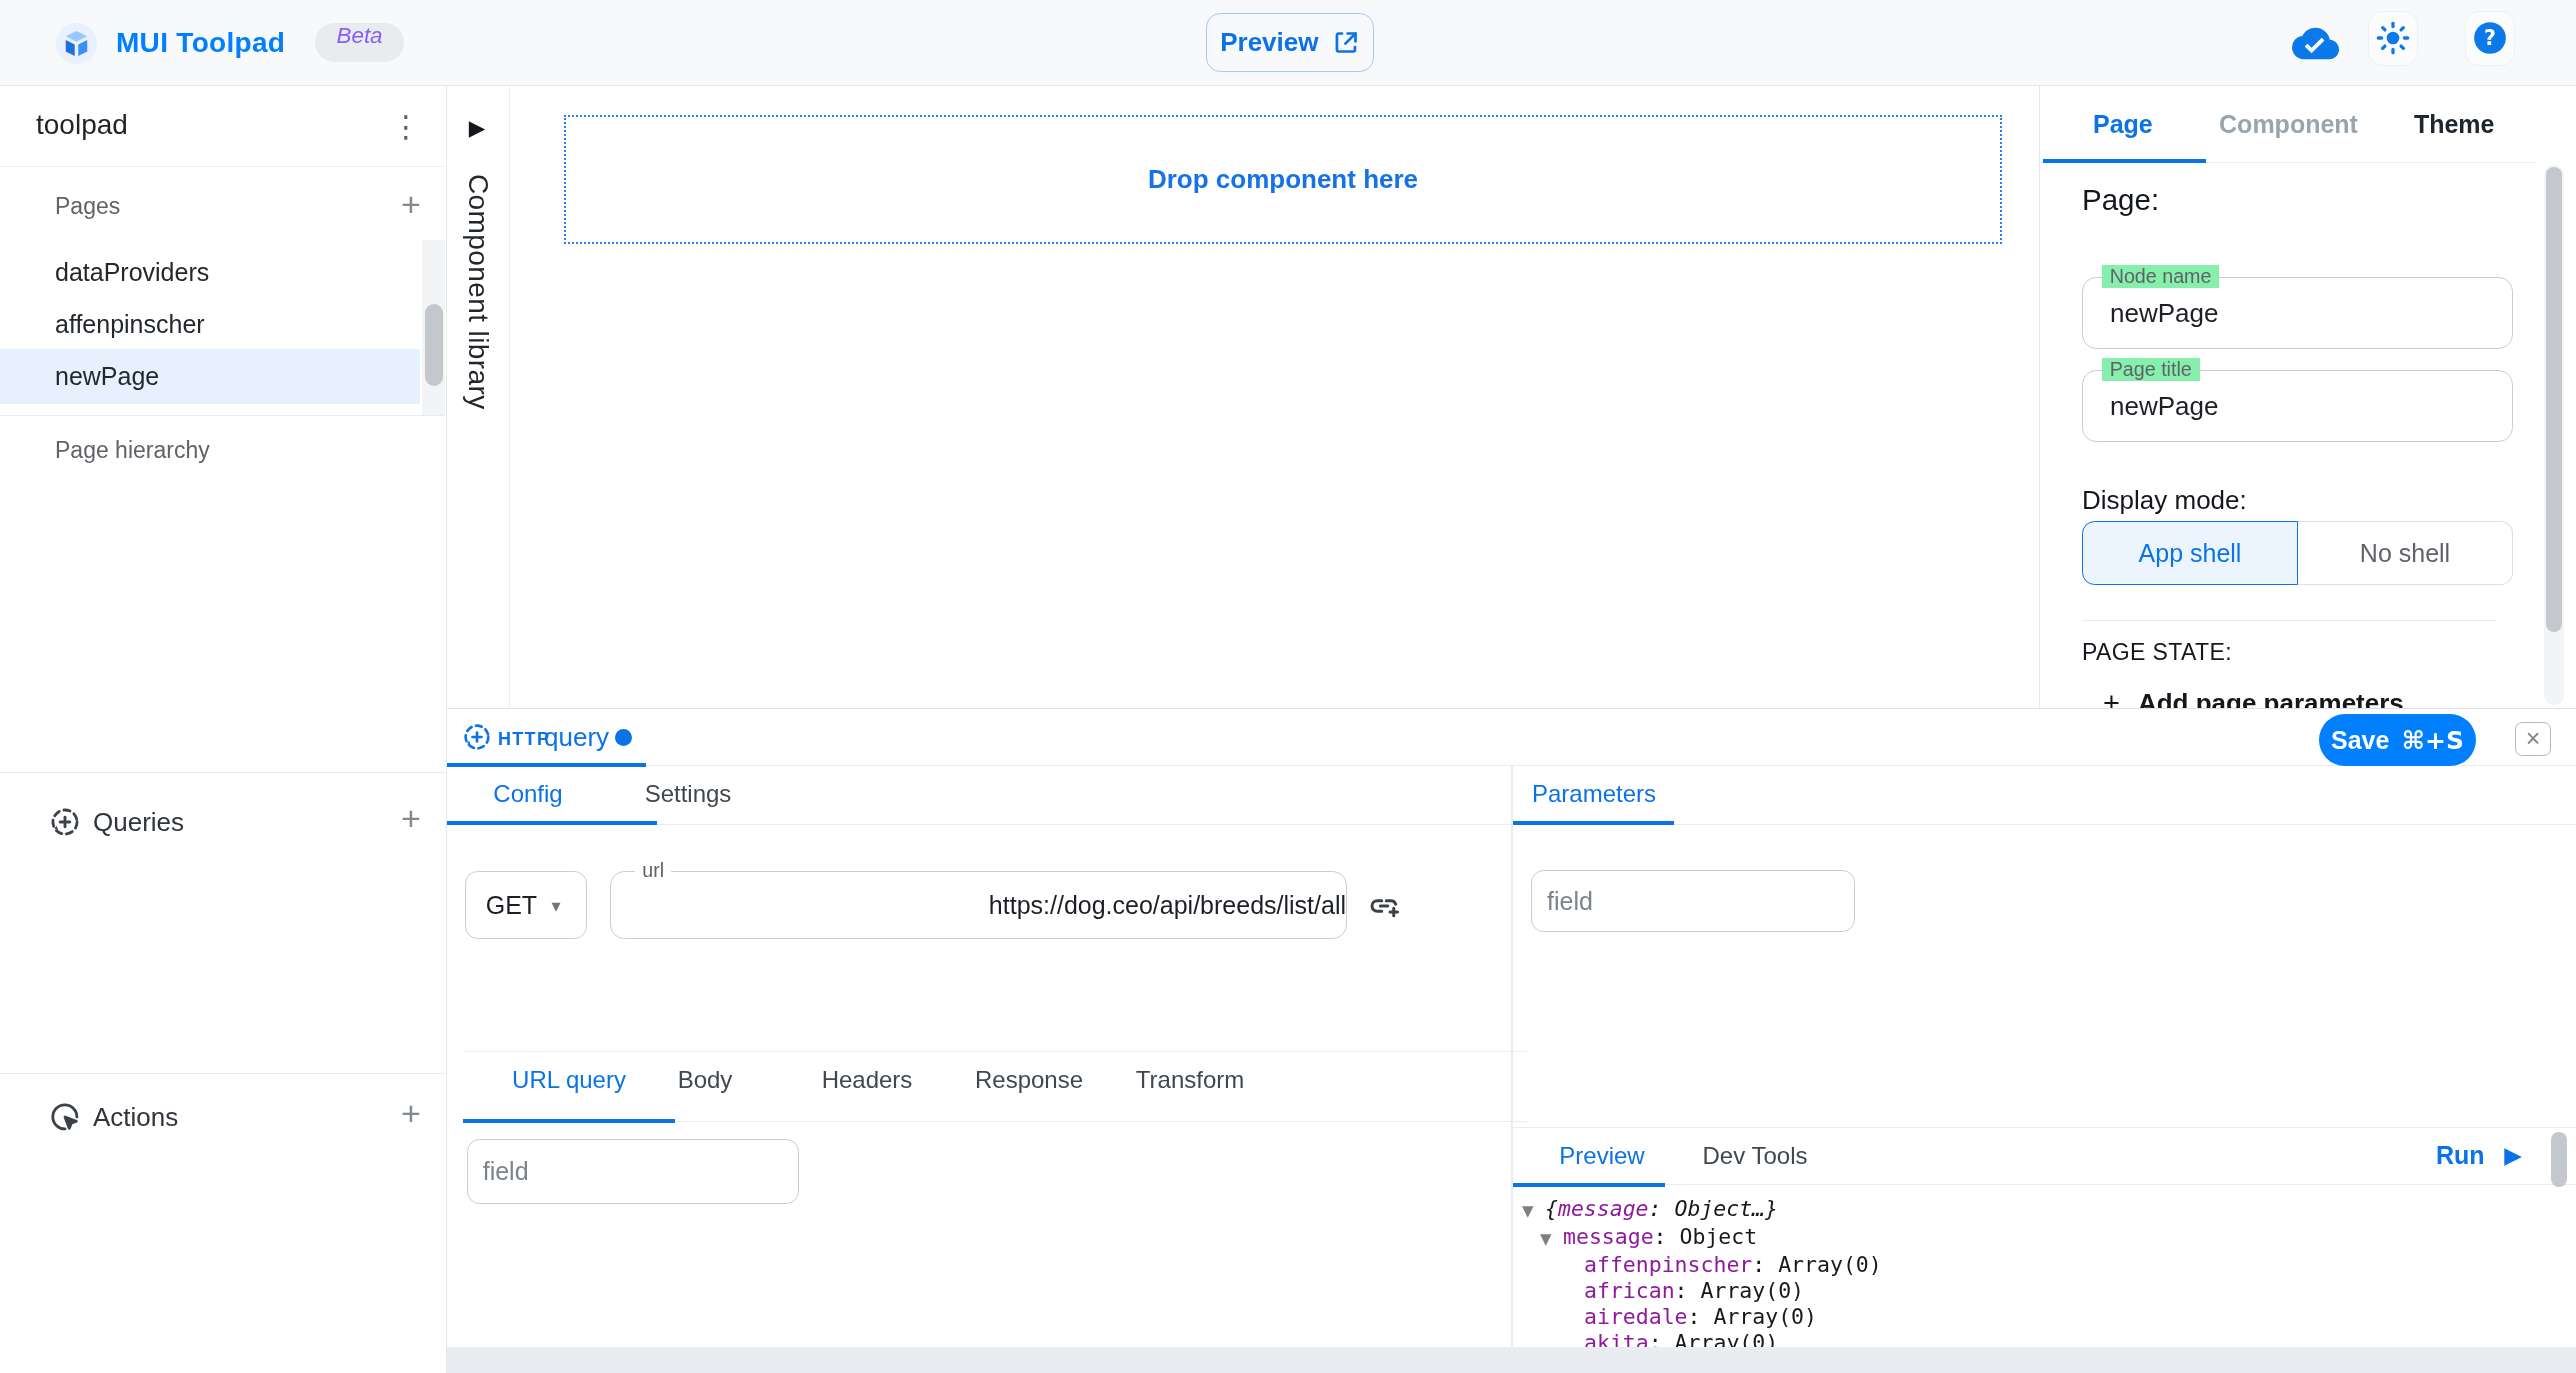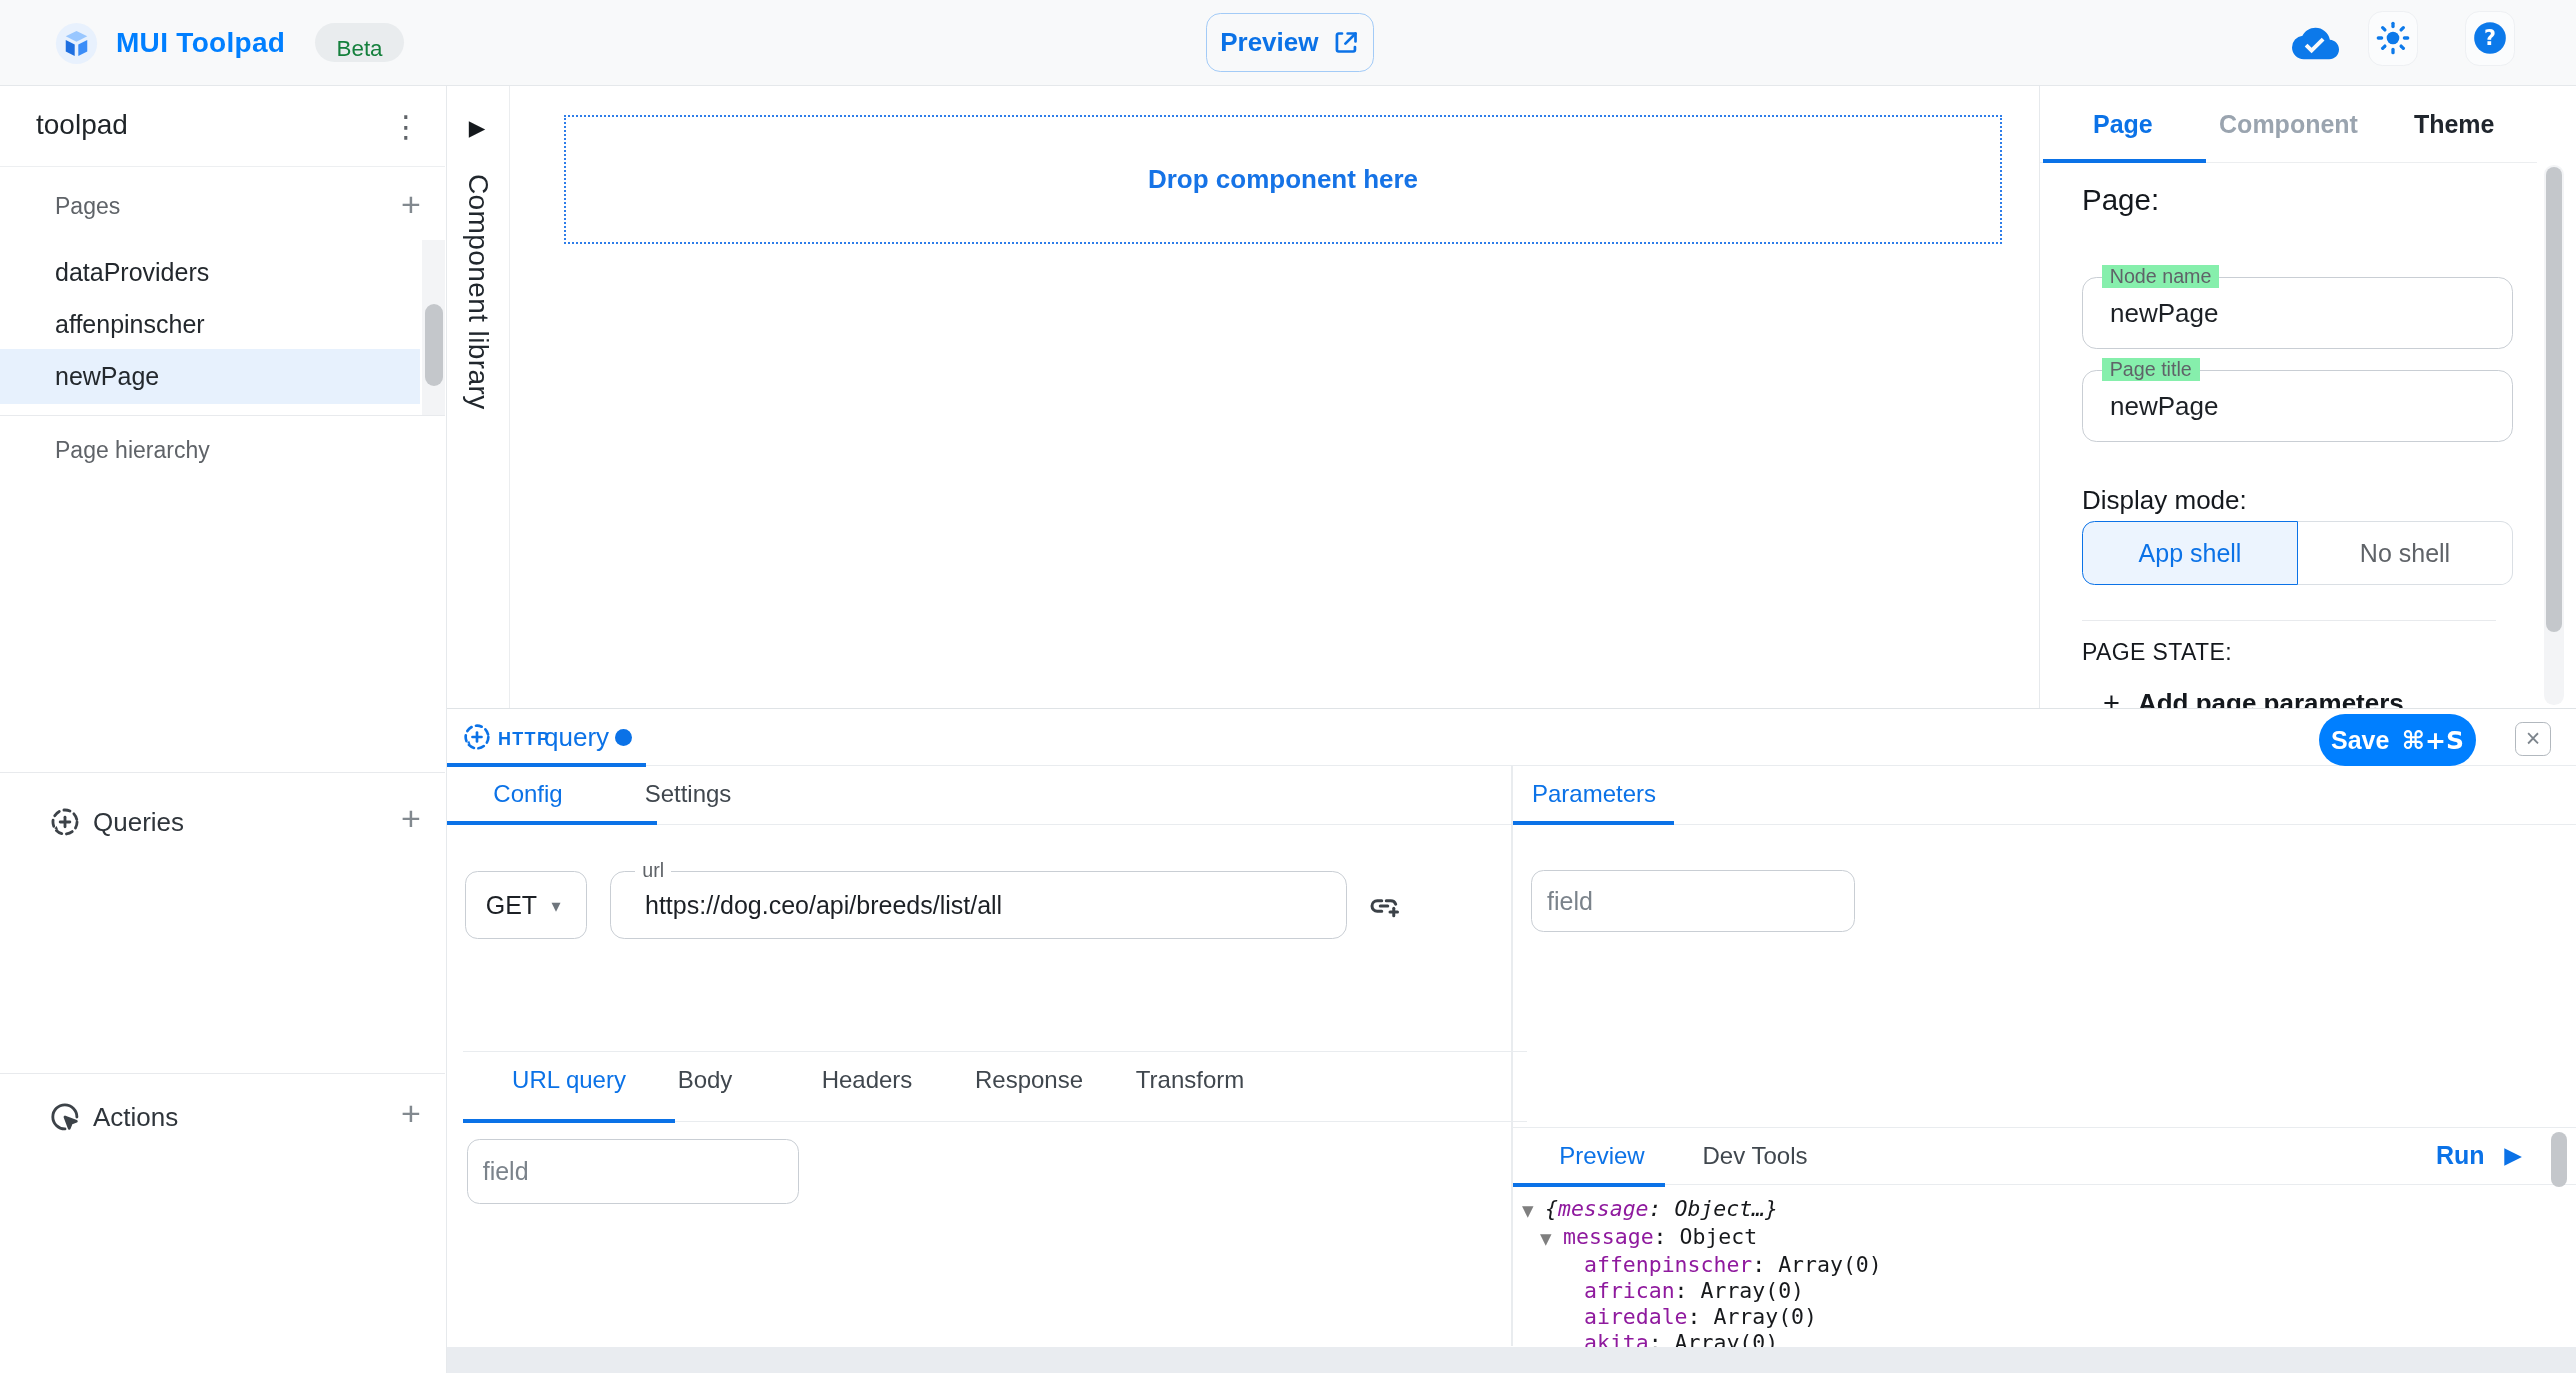--- a/index.html
+++ b/index.html
@@ -15,22 +15,22 @@
     position:absolute; left:0; top:0; width:2576px; height:86px;
     background:#f8f9fa; border-bottom:1.8px solid #e5e8eb;
   }
   #logo { position:absolute; left:55px; top:21.5px; width:43px; height:43px; }
   #app-title {
     position:absolute; left:116px; top:27px; font-size:28px; font-weight:700; color:#007fff;
     letter-spacing:0.3px;
   }
   #beta-chip {
     position:absolute; left:315px; top:23px; height:39px; padding:0 21.5px;
-    background:#e9ecee; border-radius:19.7px; display:flex; align-items:flex-end;
-    font-size:22.4px; color:#15803d;
+    background:#e9ecee; border-radius:19.7px; display:flex; align-items:flex-start;
+    font-size:22.4px; color:#8b5cf6;font-style:italic;
   }
   #preview-btn {
     position:absolute; left:1206px; top:13.4px; width:168px; height:59px;
     border:1.8px solid #a3cbf7; border-radius:14.3px; background:transparent;
     display:flex; align-items:center; justify-content:center; gap:14.3px;
     font-size:26px; font-weight:700; color:#0b72e7; cursor:pointer;
   }
   .hdr-iconbtn {
     position:absolute; top:10.7px; width:50px; height:55px; border-radius:14.3px;
     display:flex; align-items:center; justify-content:center;
@@ -157,20 +157,21 @@
     position:absolute; left:18px; top:105px; width:122px; height:68px;
     border:1.8px solid #c9ced4; border-radius:12.5px; display:flex; align-items:center;
     padding-left:19.7px; gap:14.3px; font-size:25px; color:#1c2025; cursor:pointer; background:#fff;
   }
   #method-caret { font-size:18px; color:#6f767d; font-family:"DejaVu Sans", sans-serif; }
   #url-field { position:absolute; left:163px; top:105px; width:737px; height:68px; }
   #url-field input {
     width:100%; height:100%; border:1.8px solid #c9ced4; border-radius:14.3px; font-size:25px;
     color:#1c2025; padding-left:34px; outline:none; background:#fff;
     font-family:"Liberation Sans", sans-serif;
+    text-align:right;
   }
   #url-field .flabel { position:absolute; left:25px; top:-11.6px; background:#fff; padding:0 7.2px; font-size:19.7px; color:#5f6368; }
   #bind-icon { position:absolute; left:919px; top:122px; cursor:pointer; }
   #req-tabs { position:absolute; left:16px; top:285px; width:1064px; height:71px; border-top:0.9px solid #e9ecef; border-bottom:0.9px solid #e9ecef; }
   #req-underline { position:absolute; left:0; top:67px; width:212px; height:3.6px; background:#0b72e7; }
   .field-input {
     position:absolute; border:1.8px solid #c9ced4; border-radius:12.5px; background:#fff;
     font-size:25px; color:#1c2025; padding-left:15px; outline:none;
     font-family:"Liberation Sans", sans-serif;
   }

